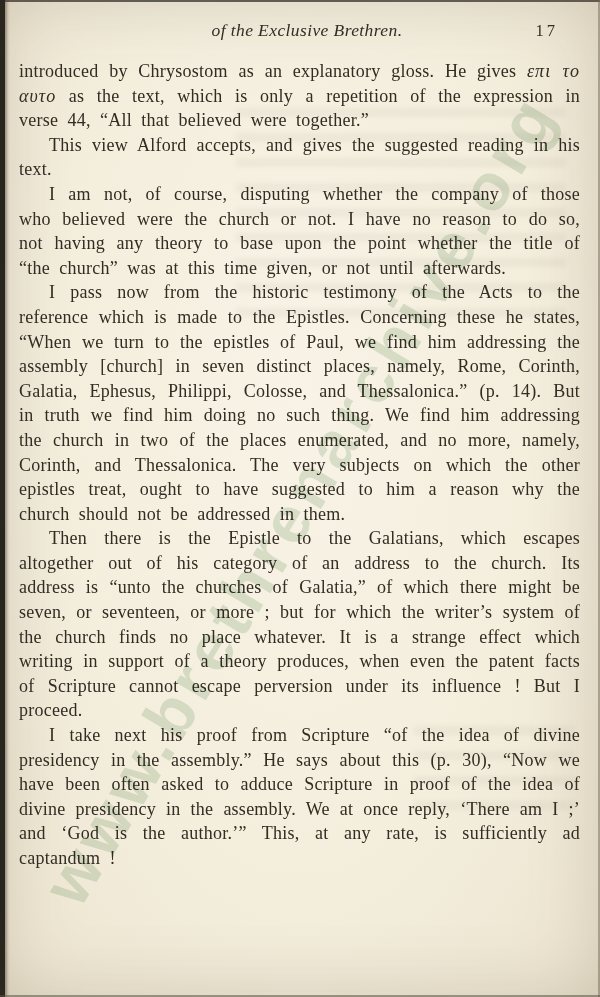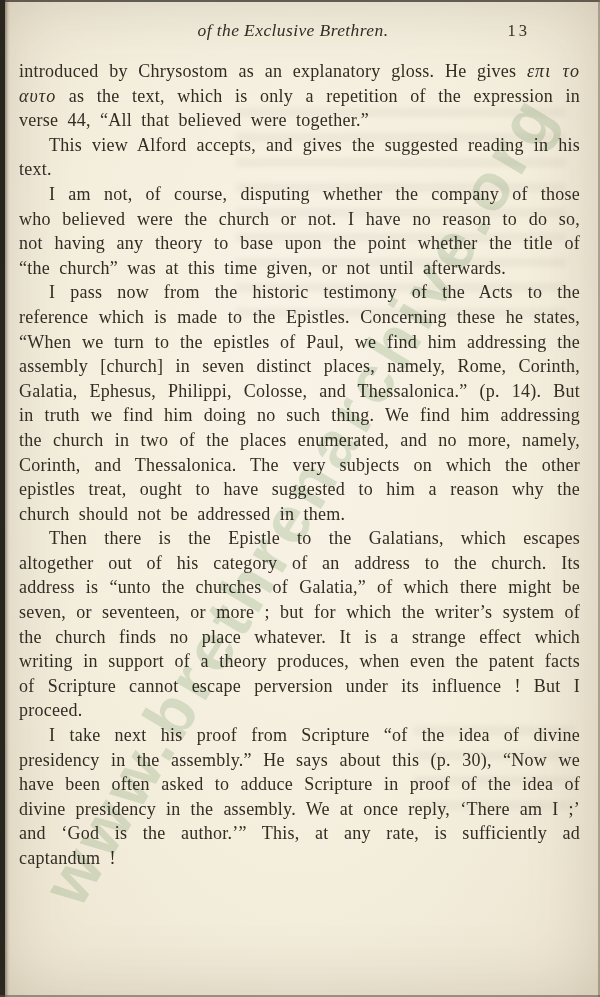--- a/index.html
+++ b/index.html
@@ -62,21 +62,21 @@
     font-size: 66px;
     letter-spacing: 6px;
     color: #7fa77f;
     opacity: .26;
     white-space: nowrap;
     pointer-events: none;
     mix-blend-mode: multiply;
     z-index: 4;
   }
   .header {
-    position: absolute; top: 20px; left: 30px; right: 44px; height: 26px;
+    position: absolute; top: 20px; left: 30px; right: 16px; height: 26px;
     z-index: 3;
   }
   .htitle {
     display: block;
     text-align: center;
     font-style: italic;
     font-size: 17.5px;
     letter-spacing: .4px;
   }
   .pagenum {
@@ -107,21 +107,21 @@
   <div class="edge-right"></div>
   <div class="edge-bottom"></div>
 
   <div class="bleed bleed-1"></div>
   <div class="bleed bleed-2"></div>
 
   <div class="watermark">www.brethrenarchive.org</div>
 
   <div class="header">
     <span class="htitle">of the Exclusive Brethren.</span>
-    <span class="pagenum">13</span>
+    <span class="pagenum">17</span>
   </div>
 
   <div class="body">
       <p class="para"><span class="run">introduced by Chrysostom as an explanatory gloss.  He gives </span><span class="greek">επι το αυτο</span><span class="run"> as the text, which is only a repetition of the expression in verse 44, “All that believed were together.”</span></p>
       <p class="para indent"><span class="run">This view Alford accepts, and gives the suggested reading in his text.</span></p>
       <p class="para indent"><span class="run">I am not, of course, disputing whether the company of those who believed were the church or not.  I have no reason to do so, not having any theory to base upon the point whether the title of “the church” was at this time given, or not until afterwards.</span></p>
       <p class="para indent"><span class="run">I pass now from the historic testimony of the Acts to the reference which is made to the Epistles.  Concerning these he states, “When we turn to the epistles of Paul, we find him addressing the assembly [church] in </span><span class="it">seven</span><span class="run"> distinct places, namely, Rome, Corinth, Galatia, Ephesus, Philippi, Colosse, and Thessalonica.” (p. 14).  But in truth we find him doing no such thing.  We find him addressing the church in </span><span class="it">two</span><span class="run"> of the places enumerated, and no more, namely, Corinth, and Thessalonica.  The very subjects on which the other epistles treat, ought to have suggested to him a reason why the church should </span><span class="it">not</span><span class="run"> be addressed in them.</span></p>
       <p class="para indent"><span class="run">Then there is the Epistle to the Galatians, which escapes altogether out of his category of an address to the church.  Its address is “unto the </span><span class="it">churches</span><span class="run"> of Galatia,” of which there might be seven, or seventeen, or more ; but for which the writer’s system of the church finds no place whatever.  It is a strange effect which writing in support of a theory produces, when even the patent facts of Scripture cannot escape perversion under its influence !  But I proceed.</span></p>
       <p class="para indent"><span class="run">I take next his proof from Scripture “of the idea of divine presidency in the assembly.”  He says about this (p. 30), “Now we have been often asked to adduce Scripture in proof of the idea of divine presidency in the assembly.  We at once reply, ‘There am I ;’ and ‘God is the author.’”  This, at any rate, is sufficiently ad captandum !</span></p>
     </div>

